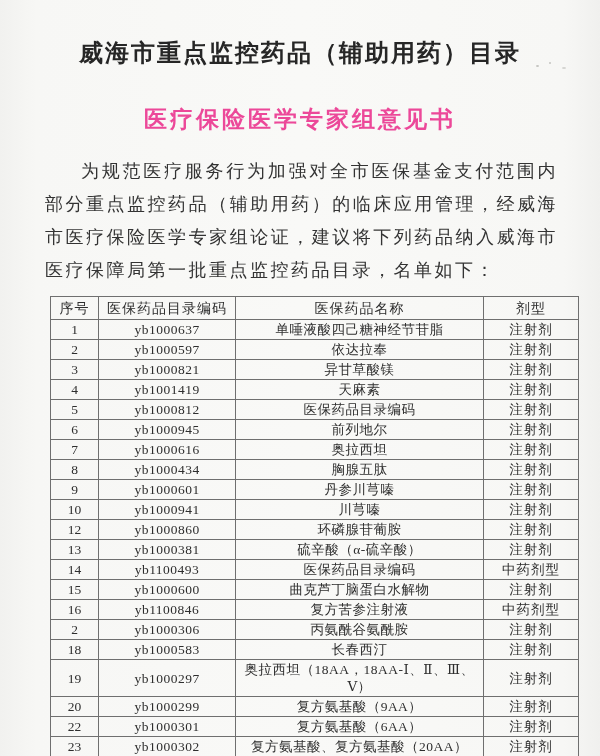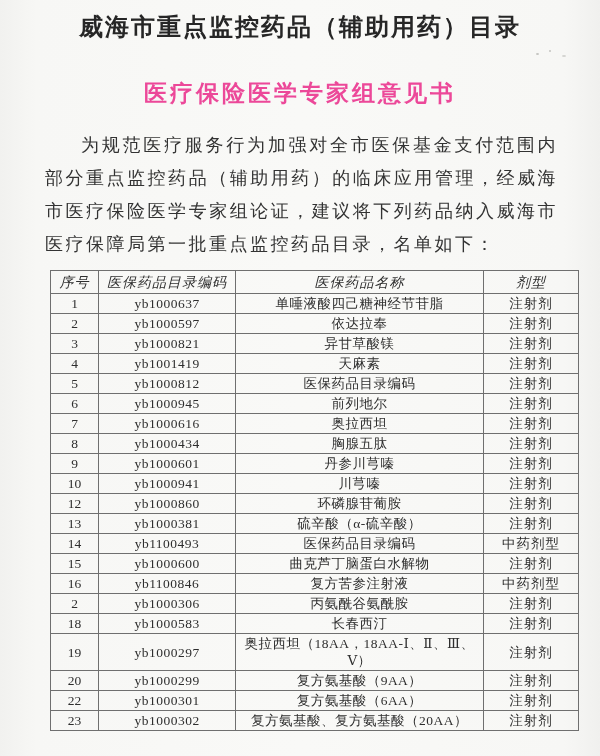--- a/index.html
+++ b/index.html
@@ -6,21 +6,21 @@
   body {
     width: 600px; height: 756px; overflow: hidden;
     background: linear-gradient(90deg, #f1f1ef 0, #f7f7f5 6%, #f9f9f7 50%, #f7f7f5 94%, #f0f0ee 100%);
     font-family: "Liberation Serif", "DejaVu Serif", serif;
     color: #2d2d2d;
     position: relative;
   }
   .page { position: relative; width: 600px; height: 756px; }
 
   .title-1 {
-    margin: 0; padding-top: 11px;
+    margin: 12px; padding-top: 25px;
     text-align: center; font-size: 24px; font-weight: 700;
     letter-spacing: 2px; color: #262626;
   }
   .title-2 {
     margin: 16px; padding-top: 19px;
     text-align: center; font-size: 23px; font-weight: 700;
     letter-spacing: 3px; color: #ec4899;
   }
   .intro {
     margin: 20px 42px 0 45px;
@@ -39,21 +39,21 @@
   }
   .drug-table th, .drug-table td {
     border: 1px solid #6f6f6f;
     text-align: center;
     vertical-align: middle;
     padding: 1px 2px;
     line-height: 17px;
     font-weight: normal;
     overflow: hidden;
   }
-  .drug-table th { height: 20px; font-size: 14px; letter-spacing: 1px; font-style: italic; }
+  .drug-table th { height: 20px; font-size: 14px; letter-spacing: 1px; }
   .drug-table td { height: 17px; }
   .cell-code { font-family: "Liberation Serif", "DejaVu Serif", serif; letter-spacing: 0.5px; }
   .cell-name { letter-spacing: 0.5px; }
   .cell-form { letter-spacing: 1px; }
 
   
   .speck { position: absolute; background: #c4c4c0; border-radius: 50%; }
   .speck.s1 { left: 536px; top: 53px; width: 3px; height: 2px; }
   .speck.s2 { left: 549px; top: 50px; width: 2px; height: 2px; }
   .speck.s3 { left: 562px; top: 55px; width: 4px; height: 2px; opacity: .7; }

